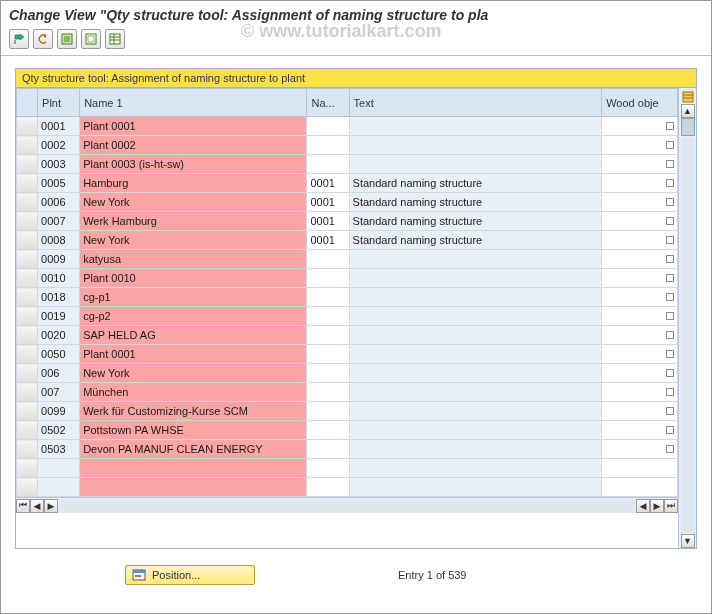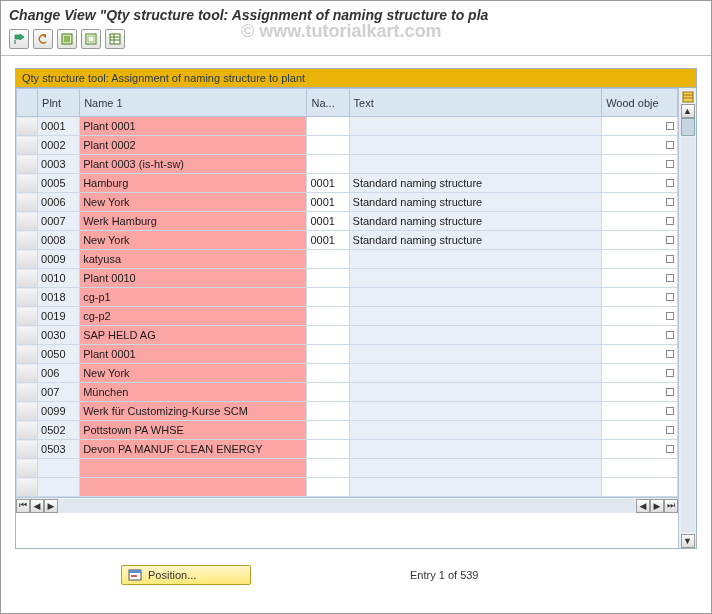--- a/index.html
+++ b/index.html
@@ -55,21 +55,21 @@
       height: 1px;
       background: #c0c0c0;
       margin: 0;
     }
 
     .grid-wrap {
       margin: 12px 14px 8px 14px;
       border: 1px solid #9db3c8;
     }
     .grid-title {
-      background: #eab308;
+      background: #fde047;
       padding: 3px 6px;
       font-size: 11px;
       color: #2a3a4a;
       border-bottom: 1px solid #9db3c8;
     }
     .grid-body {
       display: flex;
       height: 460px;
     }
     .grid-table-area {
@@ -160,22 +160,22 @@
       background: linear-gradient(#fdfdfd,#dcdcdc);
       border:1px solid #9a9a9a;
       display:flex;align-items:center;justify-content:center;
       cursor:pointer;font-size:9px;color:#333;
     }
     .hs-track { flex:1; height:14px; background:#e0e7ef; margin:0 1px; }
 
     .footer-bar {
       display:flex;
       align-items:center;
-      padding: 8px 0;
-      gap: 40px;
+      padding: 8px 20px;
+      gap: 24px;
     }
     .pos-btn {
       display:flex;align-items:center;
       background: linear-gradient(#fff6c8,#ffe97a);
       border:1px solid #b89b2a;
       border-radius:2px;
       padding: 2px 14px 2px 6px;
       cursor:pointer;
       font-size:11px;
       color:#333;
@@ -336,21 +336,21 @@
             <tr>
               <td class="row-handle"></td>
               <td class="cell-plnt">0019</td>
               <td class="cell-name">cg-p2</td>
               <td class="cell-na"></td>
               <td class="cell-text"></td>
               <td class="cell-cost"><span class="sq"></span></td>
             </tr>
             <tr>
               <td class="row-handle"></td>
-              <td class="cell-plnt">0030</td>
+              <td class="cell-plnt">0020</td>
               <td class="cell-name">SAP HELD AG</td>
               <td class="cell-na"></td>
               <td class="cell-text"></td>
               <td class="cell-cost"><span class="sq"></span></td>
             </tr>
             <tr>
               <td class="row-handle"></td>
               <td class="cell-plnt">0050</td>
               <td class="cell-name">Plant 0001</td>
               <td class="cell-na"></td>

